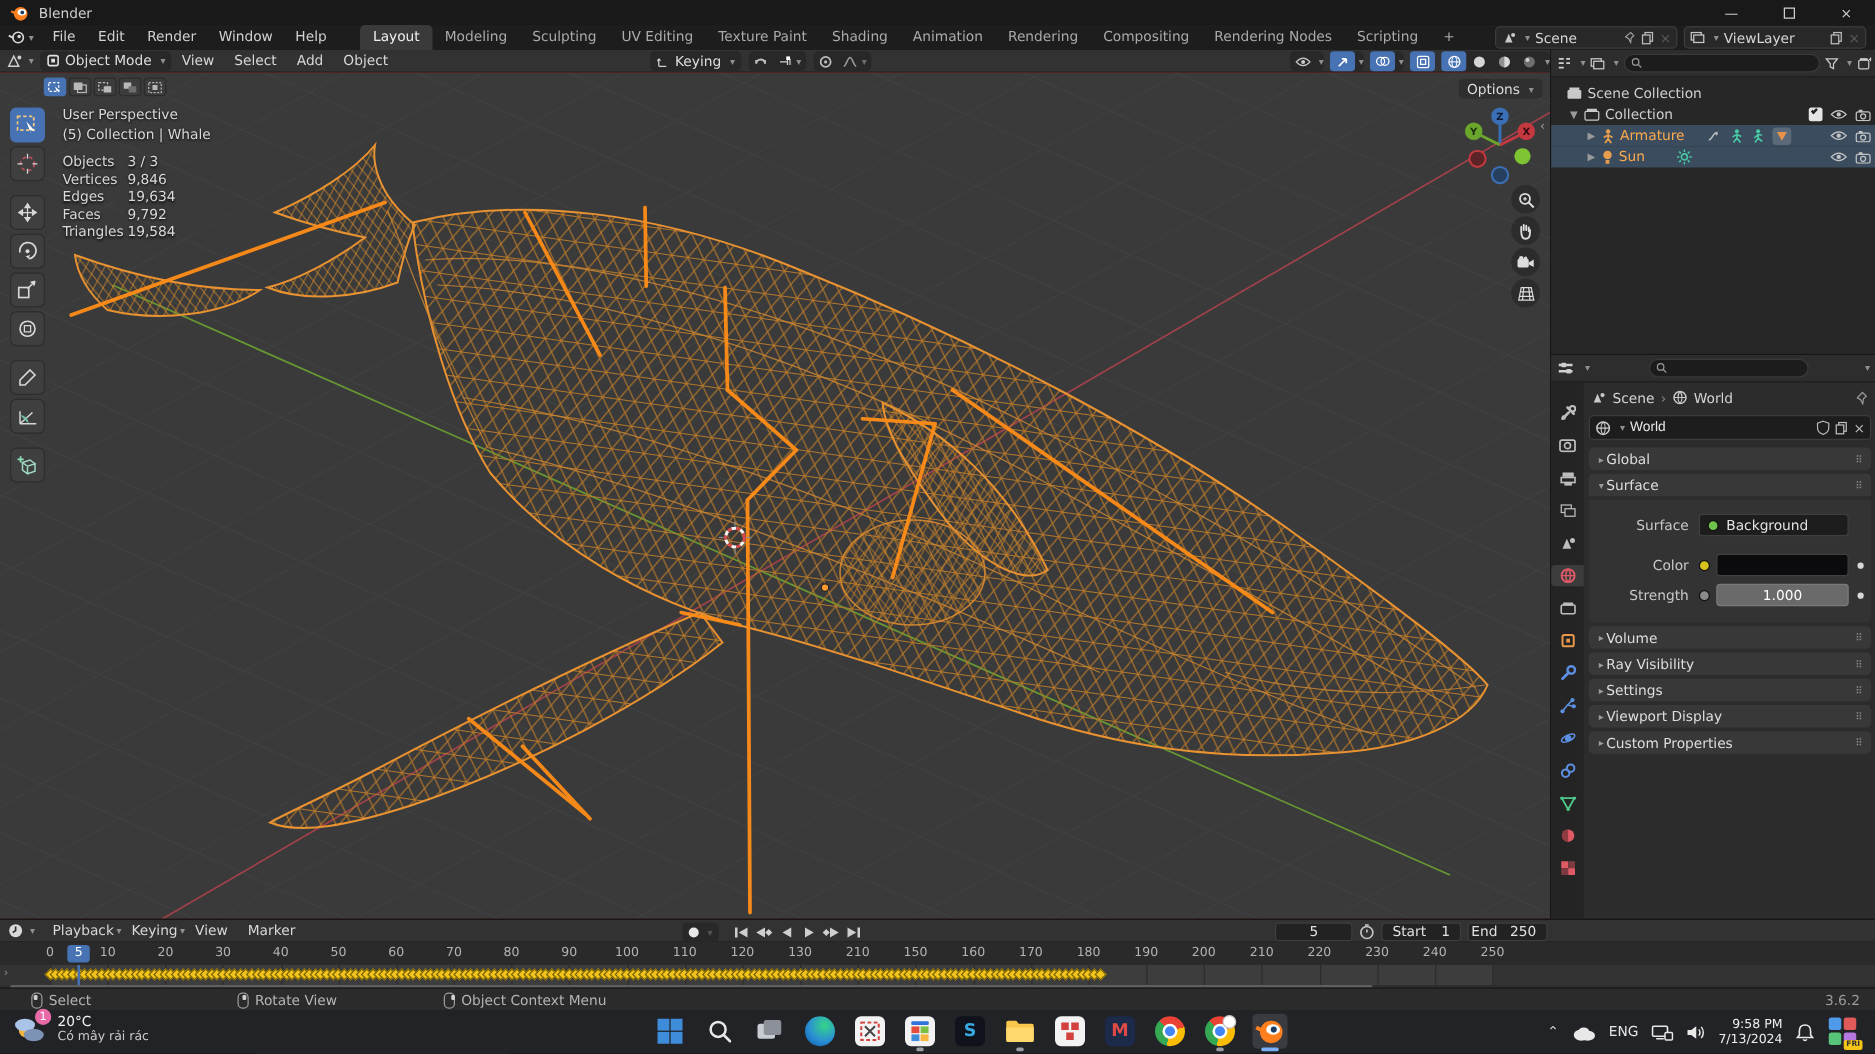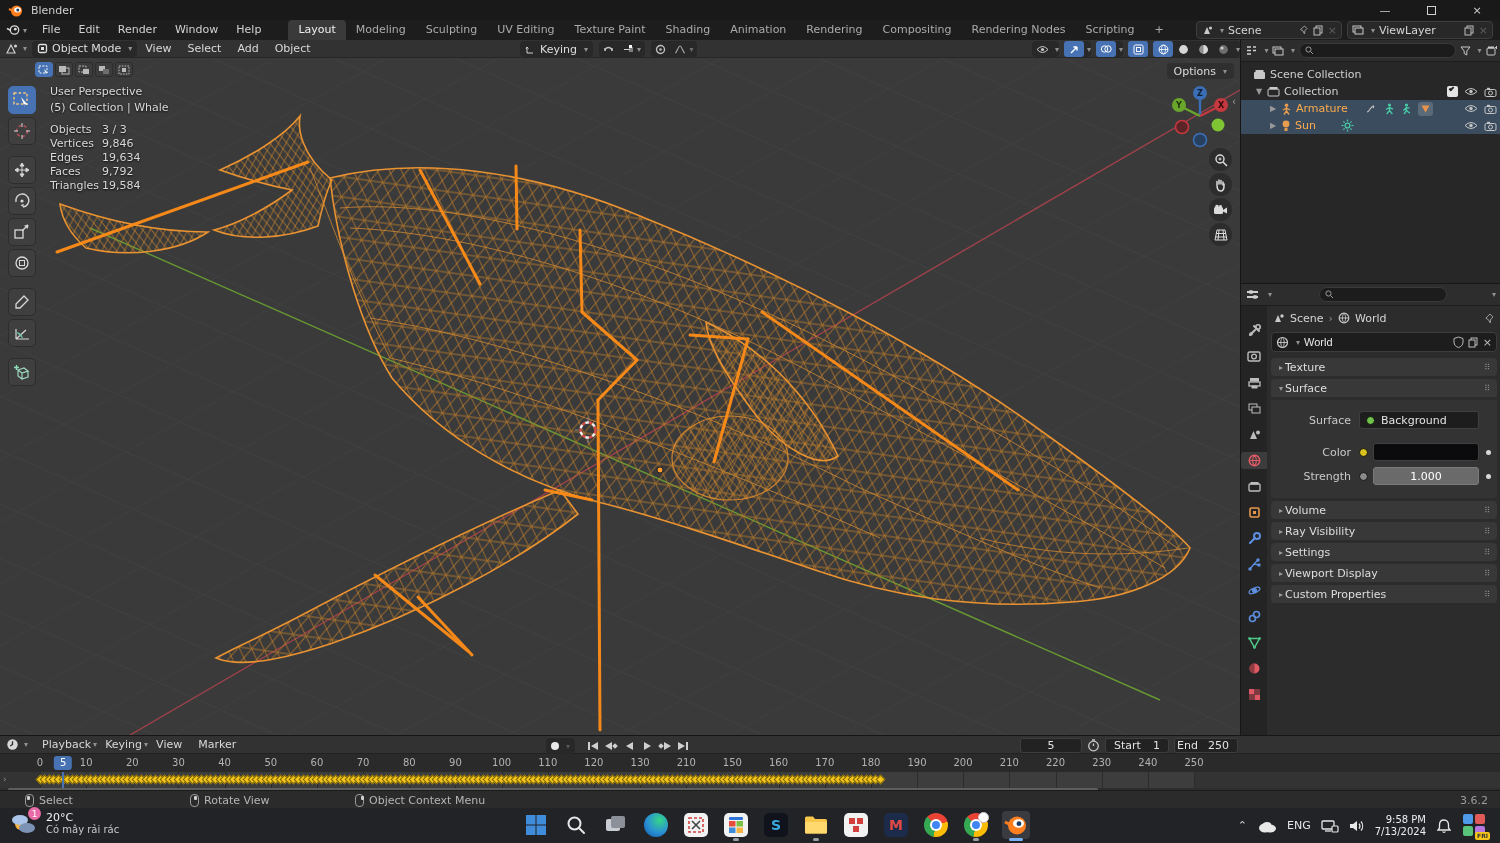--- a/index.html
+++ b/index.html
@@ -901,21 +901,21 @@
             </svg>
           <svg width="11" height="11">
               <rect x="3" y="1" width="6" height="7" fill="none" stroke="#bdbdbd"></rect>
               <rect x="1" y="3" width="6" height="7" fill="#1d1d1d" stroke="#bdbdbd"></rect>
             </svg>
           <span style="color:#bdbdbd">×</span>
         </div>
 
         <div class="panel">
             <span class="disc">▸</span>
-            <span>Texture</span>
+            <span>Global</span>
             <span class="dots">⠿</span>
           </div>
         <div class="panel" style="border-radius:4px 4px 0 0">
             <span class="disc">▾</span>
             <span>Surface</span>
             <span class="dots">⠿</span>
           </div>
         <div class="pan-body">
           <div class="prow">
             <span class="plabel">Surface</span>

